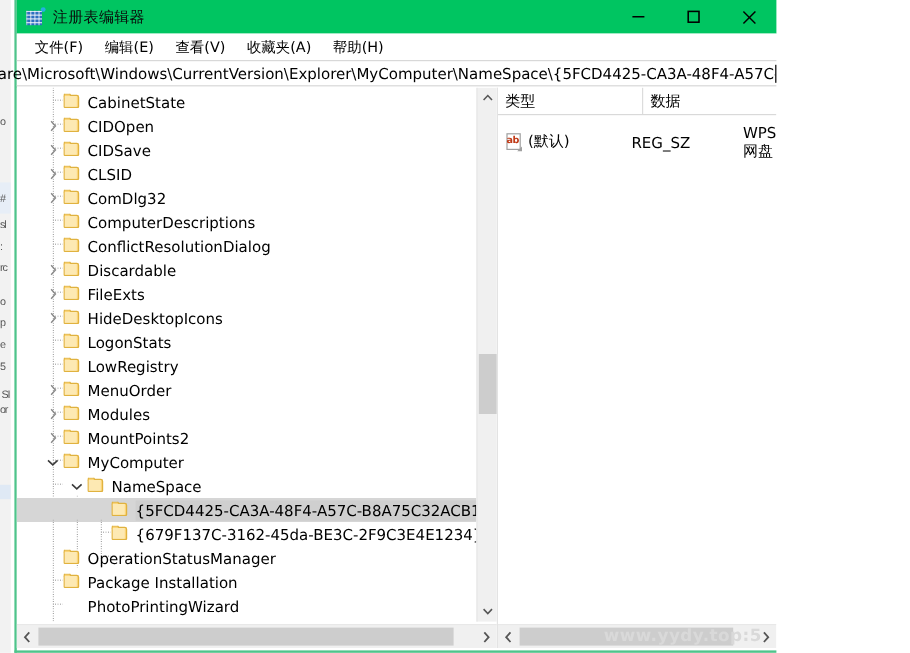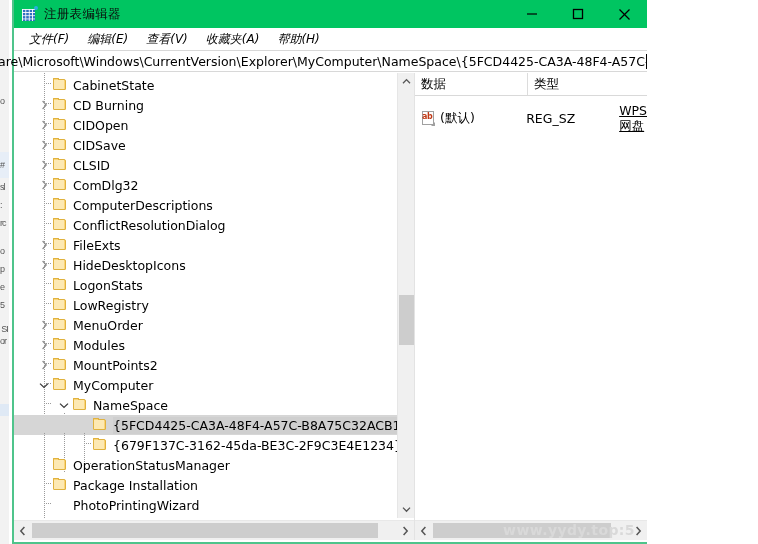--- a/index.html
+++ b/index.html
@@ -63,21 +63,20 @@
 
   
   .menubar{
     position:absolute;left:0;top:28px;right:0;height:22px;
     background:#fff;display:flex;align-items:center;padding-left:6px;
     box-sizing:border-box;
   }
   .menu-item{
     font-size:12px;padding:2px 9px;color:#000;white-space:nowrap;
     font-family:"DejaVu Sans","Liberation Sans",sans-serif;
-    font-style:italic;
   }
 
   
   .addrbar{
     position:absolute;left:0;top:50px;right:0;height:22px;
     border-top:1px solid #d8d8d8;border-bottom:1px solid #d8d8d8;
     background:#fff;box-sizing:border-box;
     display:flex;align-items:center;
   }
   .addr-text{
@@ -298,34 +297,20 @@
                 <span class="chev"></span>
                 <span class="folder">
                   <span class="f-back"></span>
                   <span class="f-tab"></span>
                   <span class="f-front"></span>
                 </span>
                 <span class="lbl">CabinetState</span>
               </div>
               <span class="dot-v" style="left: 30px; top: 0px; height: 20px;"></span>
               <span class="dot-h" style="left: 30px; width: 8px; top: 10px;"></span>
-              <div class="trow">
-                <span style="width: 22px; flex: 0 0 auto;"></span>
-                <span class="chev">
-                  <svg width="7" height="10" viewBox="0 0 7 10">
-                    <path d="M1.6 1 L5.2 5 L1.6 9" fill="none" stroke="#8a8a8a" stroke-width="1.2"></path>
-                  </svg>
-                </span>
-                <span class="folder">
-                  <span class="f-back"></span>
-                  <span class="f-tab"></span>
-                  <span class="f-front"></span>
-                </span>
-                <span class="lbl">CD Burning</span>
-              </div>
               <span class="dot-v" style="left: 30px; top: 20px; height: 20px;"></span>
               <span class="dot-h" style="left: 30px; width: 8px; top: 30px;"></span>
               <div class="trow">
                 <span style="width: 22px; flex: 0 0 auto;"></span>
                 <span class="chev">
                   <svg width="7" height="10" viewBox="0 0 7 10">
                     <path d="M1.6 1 L5.2 5 L1.6 9" fill="none" stroke="#8a8a8a" stroke-width="1.2"></path>
                   </svg>
                 </span>
                 <span class="folder">
@@ -402,20 +387,34 @@
                 <span class="chev"></span>
                 <span class="folder">
                   <span class="f-back"></span>
                   <span class="f-tab"></span>
                   <span class="f-front"></span>
                 </span>
                 <span class="lbl">ConflictResolutionDialog</span>
               </div>
               <span class="dot-v" style="left: 30px; top: 140px; height: 20px;"></span>
               <span class="dot-h" style="left: 30px; width: 8px; top: 150px;"></span>
+              <div class="trow">
+                <span style="width: 22px; flex: 0 0 auto;"></span>
+                <span class="chev">
+                  <svg width="7" height="10" viewBox="0 0 7 10">
+                    <path d="M1.6 1 L5.2 5 L1.6 9" fill="none" stroke="#8a8a8a" stroke-width="1.2"></path>
+                  </svg>
+                </span>
+                <span class="folder">
+                  <span class="f-back"></span>
+                  <span class="f-tab"></span>
+                  <span class="f-front"></span>
+                </span>
+                <span class="lbl">Discardable</span>
+              </div>
               <span class="dot-v" style="left: 30px; top: 160px; height: 20px;"></span>
               <span class="dot-h" style="left: 30px; width: 8px; top: 170px;"></span>
               <div class="trow">
                 <span style="width: 22px; flex: 0 0 auto;"></span>
                 <span class="chev">
                   <svg width="7" height="10" viewBox="0 0 7 10">
                     <path d="M1.6 1 L5.2 5 L1.6 9" fill="none" stroke="#8a8a8a" stroke-width="1.2"></path>
                   </svg>
                 </span>
                 <span class="folder">
@@ -634,35 +633,35 @@
           <div class="hs-btn right">
             <svg width="7" height="10" viewBox="0 0 7 10">
                 <path d="M1.6 1 L5.2 5 L1.6 9" fill="none" stroke="#555" stroke-width="1.5"></path>
               </svg>
           </div>
         </div>
       </div>
 
       <div class="list-pane">
         <div class="list-header">
+          <div class="lh-cell" style="width:120px;">类型</div>
           <div class="lh-cell" style="flex:1;">数据</div>
-          <div class="lh-cell" style="width:120px;">类型</div>
         </div>
 
         <div class="lrow">
           <div class="lr-cell" style="width:136px;">
             <span class="ab-icon">
               <span class="page"></span>
                 <span class="ab">ab</span>
                 <span class="fold"></span>
             </span>
             <span>(默认)</span>
           </div>
           <div class="lr-cell" style="width:120px;">REG_SZ</div>
-          <div class="lr-cell" style="flex:1;text-decoration:underline;">WPS网盘</div>
+          <div class="lr-cell" style="flex:1;">WPS网盘</div>
         </div>
 
         <div class="rbottom">
           <div class="hs-btn left">
             <svg width="7" height="10" viewBox="0 0 7 10">
                 <path d="M5.4 1 L1.8 5 L5.4 9" fill="none" stroke="#555" stroke-width="1.5"></path>
               </svg>
           </div>
           <div class="hs-thumb" style="left:18px;right:36px;"></div>
           <div class="hs-btn right">

